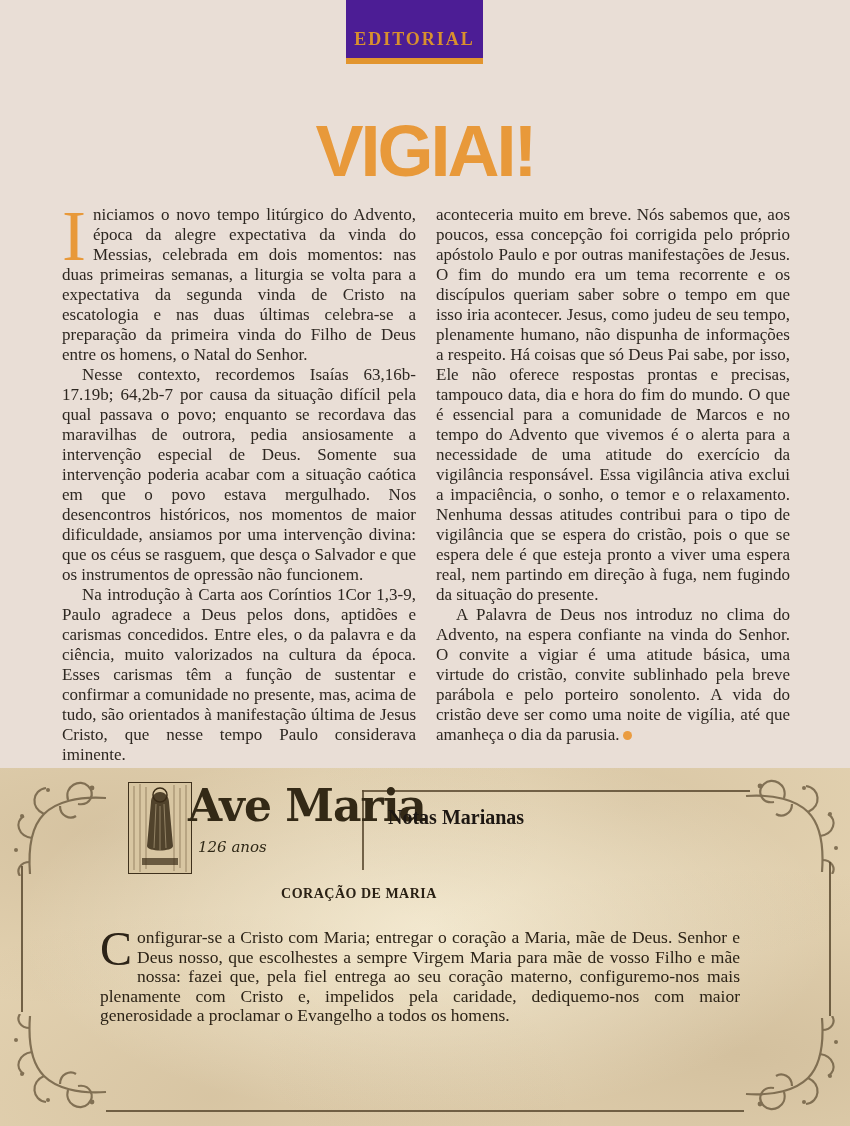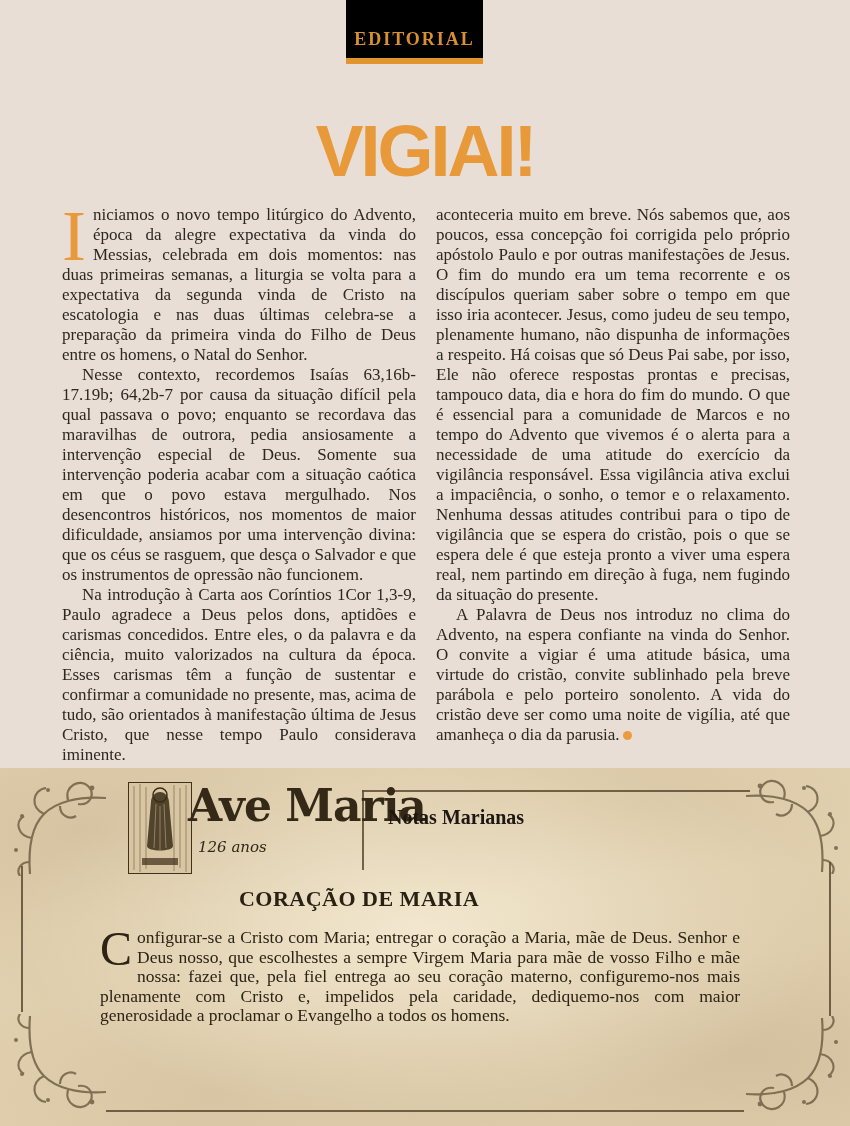--- a/index.html
+++ b/index.html
@@ -1,20 +1,20 @@
 <!DOCTYPE html>
 <html lang="pt"><head>
 <meta charset="utf-8">
 <style>
   html,body{margin:0;padding:0;}
   .page{position:relative;width:850px;height:1126px;background:#e9ded6;overflow:hidden;
         font-family:"Liberation Serif",serif;-webkit-font-smoothing:antialiased;}
 
   
-  .kicker-box{position:absolute;left:346px;top:0;width:137px;height:58px;background:#000000;
+  .kicker-box{position:absolute;left:346px;top:0;width:137px;height:58px;background:#4c1d95;
               display:flex;align-items:flex-end;justify-content:center;padding-bottom:8px;box-sizing:border-box;}
   .kicker-label{color:#d9902e;font-size:18px;font-weight:700;letter-spacing:2px;font-family:"Liberation Serif",serif;}
   .kicker-bar{position:absolute;left:346px;top:58px;width:137px;height:6px;background:#e2952f;}
 
   
   .headline{position:absolute;top:104px;left:0;width:850px;text-align:center;
             font-family:"Liberation Sans",sans-serif;font-weight:700;font-size:72px;line-height:94px;
             color:#e8993a;letter-spacing:-3px;}
 
   
@@ -47,21 +47,21 @@
   .rule.vright{right:19px;top:94px;width:2px;height:154px;}
 
   .engraving{position:absolute;left:128px;top:14px;width:64px;height:92px;}
   .logo-title{position:absolute;left:188px;top:16px;font-family:"DejaVu Serif",serif;font-weight:700;
               font-size:44px;line-height:44px;color:#332916;letter-spacing:-1px;}
   .logo-subtitle{position:absolute;left:198px;top:70px;font-family:"DejaVu Serif",serif;font-style:italic;
                  font-size:15px;color:#2f2817;}
   .section-title{position:absolute;left:388px;top:38px;font-family:"Liberation Serif",serif;font-weight:700;
                  font-size:20px;color:#1d1712;}
   .article-title{position:absolute;left:0;top:118px;width:718px;text-align:center;font-weight:700;
-                 font-size:22px;letter-spacing:.5px;color:#2a2115;}
+                 font-size:14px;letter-spacing:.5px;color:#2a2115;}
   .prayer{position:absolute;left:100px;top:160px;width:640px;font-size:17.5px;line-height:19.5px;
           text-align:justify;color:#2c2317;}
   .prayer p{margin:0;}
   .dropcap-c{float:left;font-size:48px;line-height:40px;padding:1px 5px 0 0;color:#2c2317;font-family:"Liberation Serif",serif;}
 </style>
 </head>
 <body>
 
 <div class="page">
 

